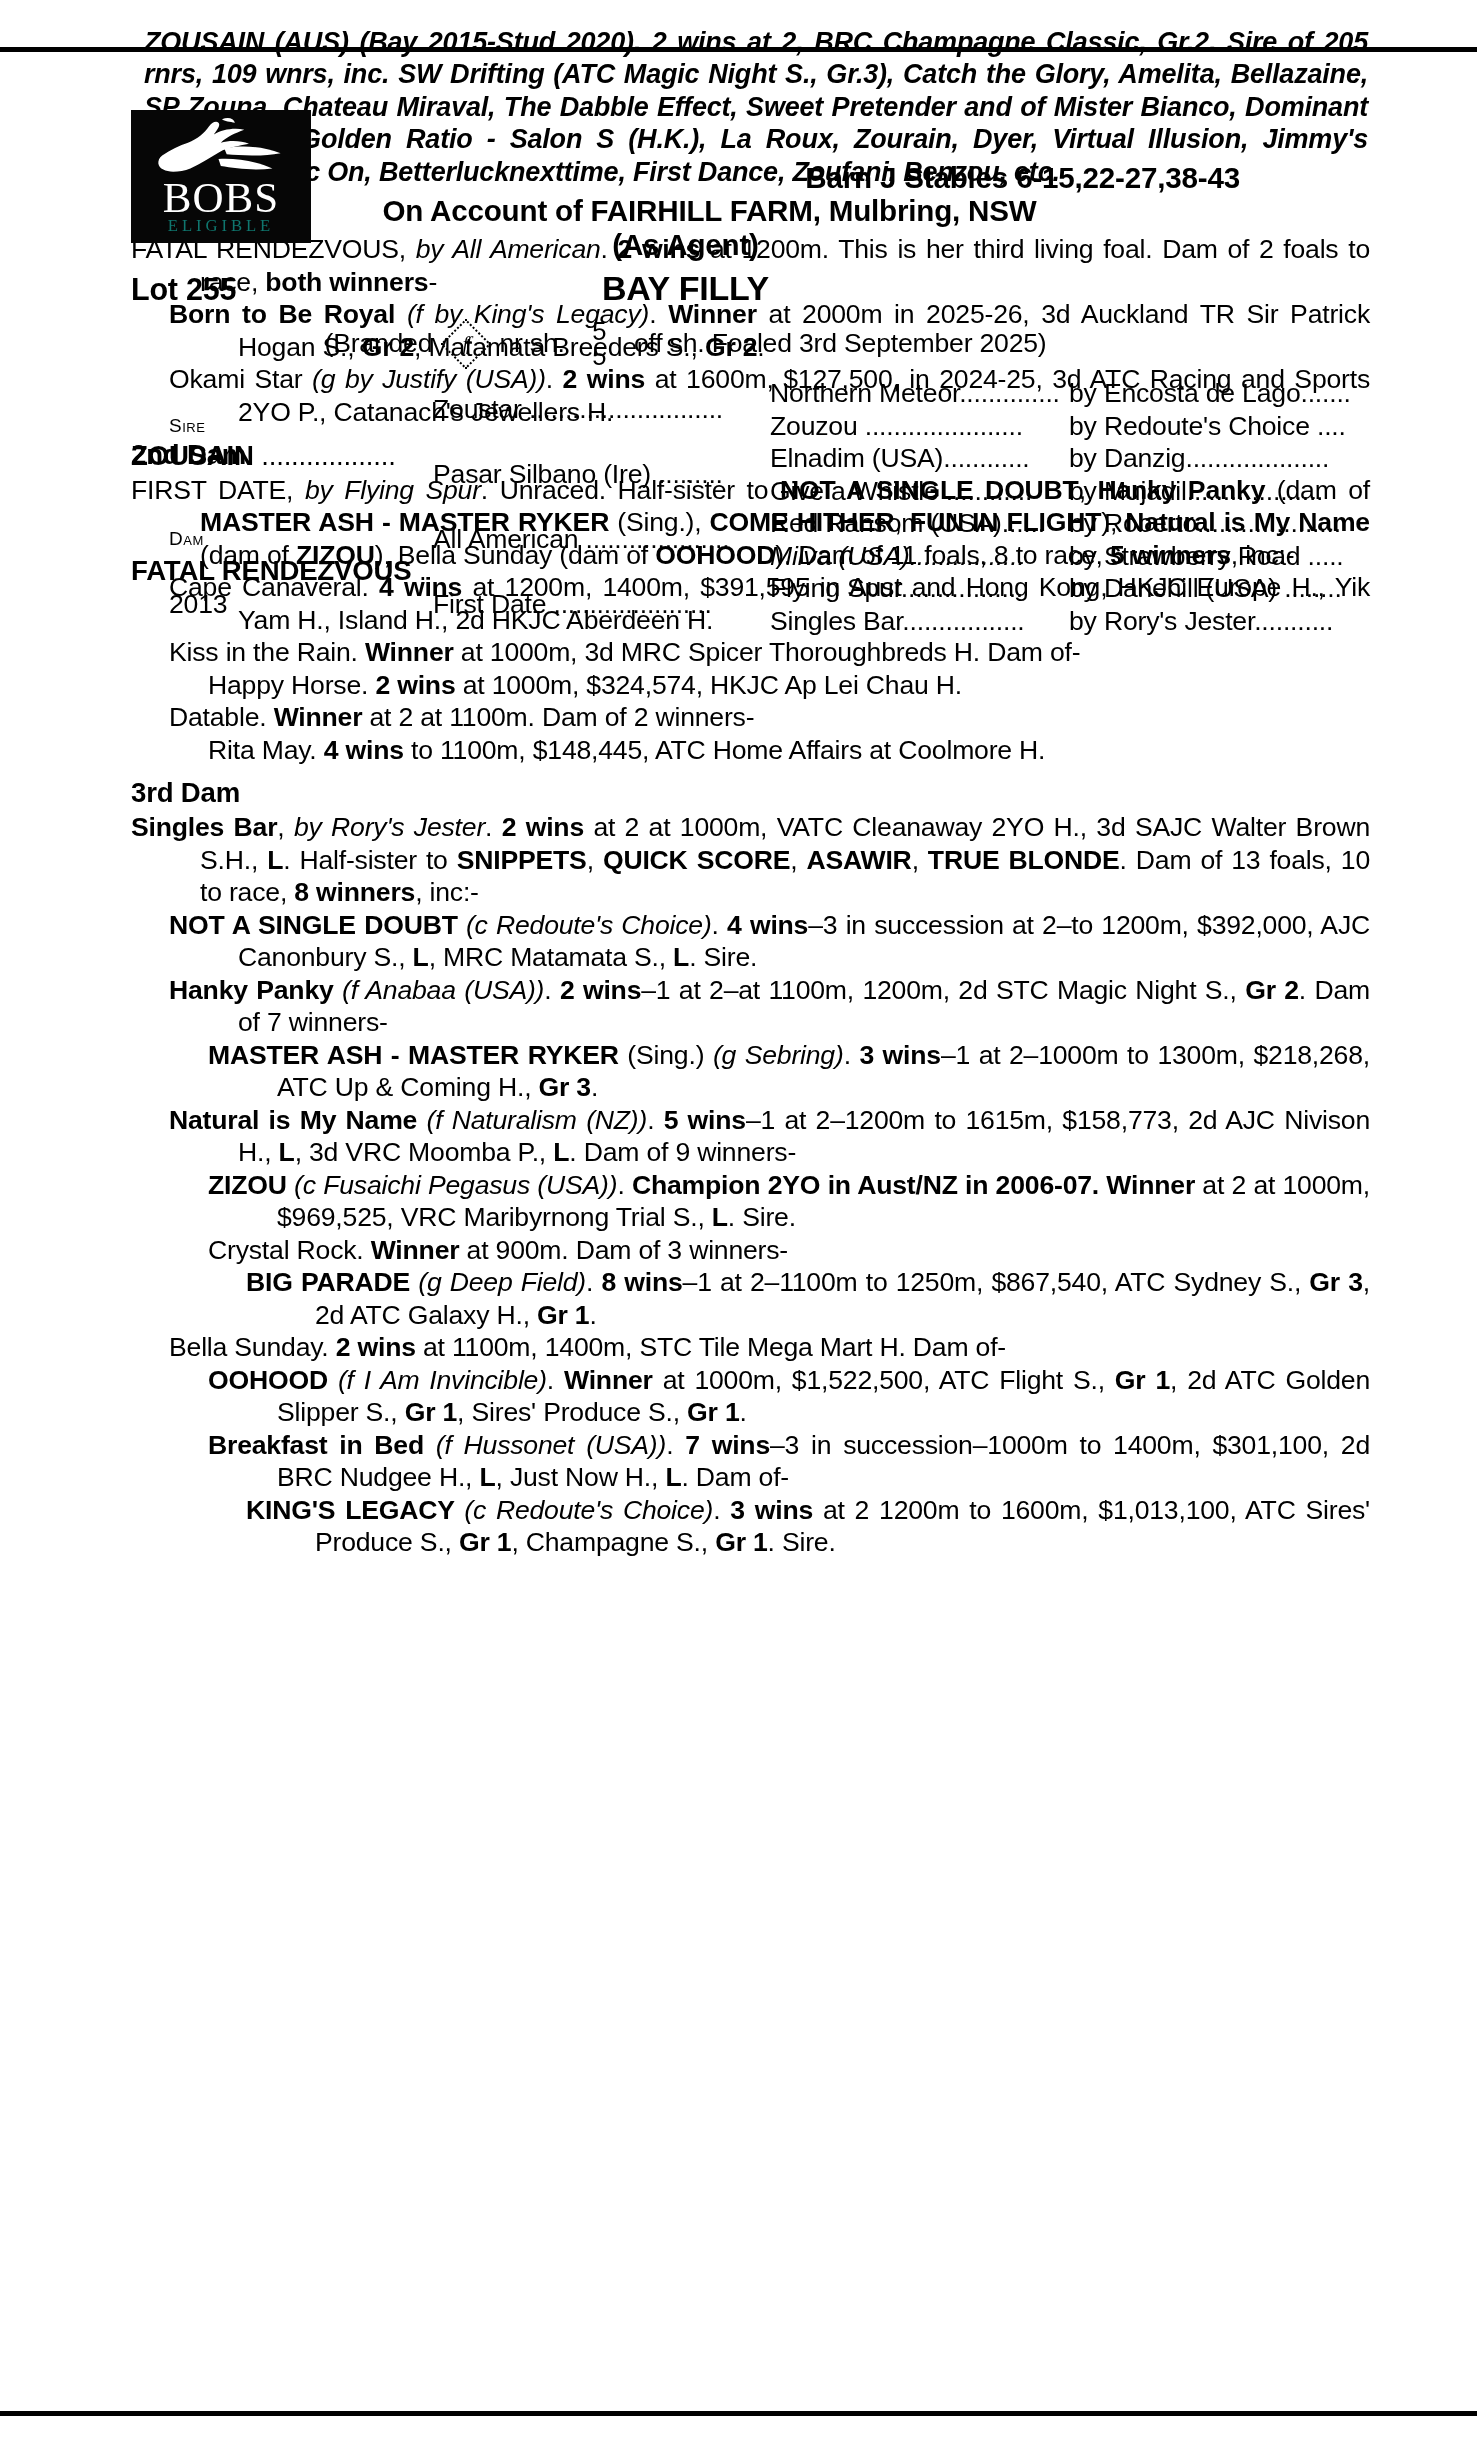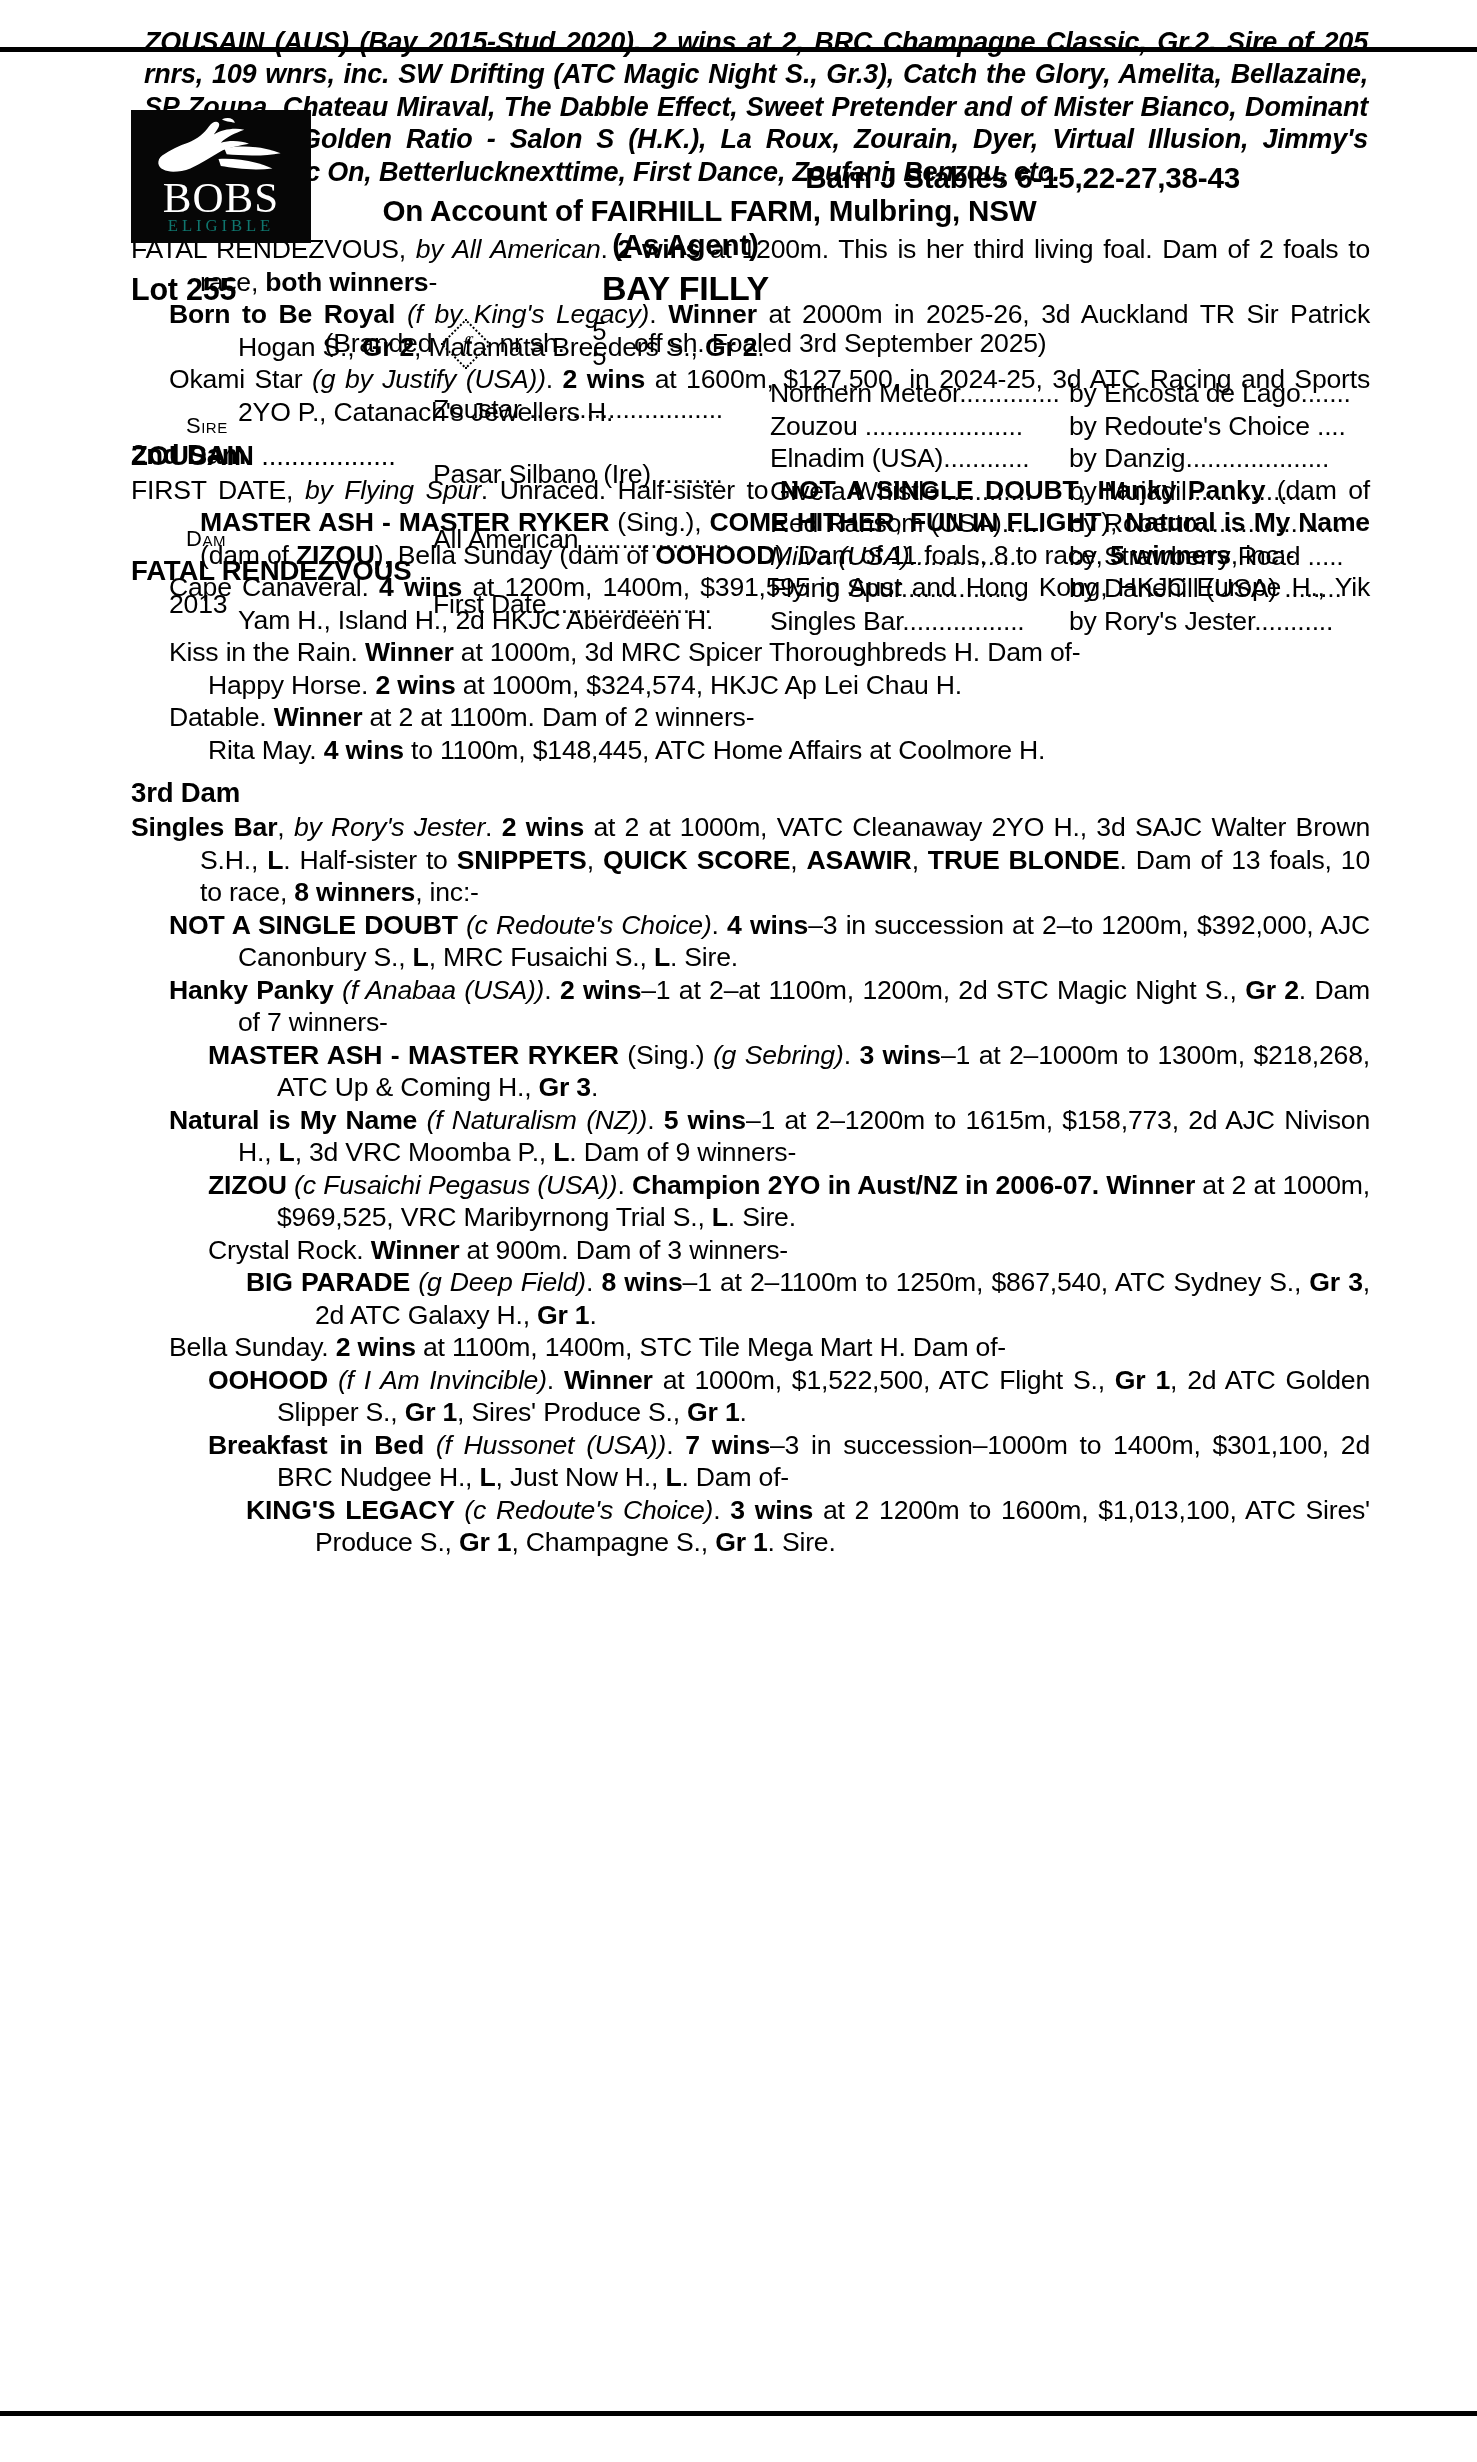--- a/index.html
+++ b/index.html
@@ -24,21 +24,21 @@
   .brandline{position:absolute;left:131px;right:108px;top:311px;font-size:26.6px;text-align:center;
              display:flex;align-items:center;justify-content:center;height:65px;}
   .brand-diamond{display:inline-flex;align-items:center;justify-content:center;width:31.5px;height:31.5px;
                  border:2px dotted #000;transform:rotate(45deg);margin:0 15.8px;flex:none;}
   .brand-diamond>span{transform:rotate(-45deg);font-family:"Liberation Serif",serif;font-style:italic;font-size:18.7px;letter-spacing:-2px;}
   .frac{display:inline-flex;flex-direction:column;align-items:center;line-height:24.6px;font-size:25.6px;margin:0 27.6px;flex:none;}
 
   
   .ped{position:absolute;left:0;top:377px;width:1478px;height:273px;font-size:26.6px;line-height:32.5px;}
   .ped .abs{position:absolute;white-space:nowrap;}
-  .ped .c1lab{left:186px;font-variant:small-caps;font-size:22px;letter-spacing:0.5px;}
+  .ped .c1lab{left:169px;font-variant:small-caps;font-size:19px;letter-spacing:0.5px;}
   .ped .c1name{left:131px;font-weight:700;font-size:27.6px;}
   .ped .c1name .dots{font-weight:400;}
   .ped .c2{left:433px;}
   .ped .c3{left:770px;}
   .ped .c4{left:1069px;}
 
   
   .sire-para{margin:25.6px 110px 0 144px;font-size:27px;line-height:32.5px;font-weight:700;font-style:italic;text-align:justify;}
   .details{margin:0 108px 0 131px;font-size:26.6px;line-height:32.5px;}
   .sec-heading{font-weight:700;font-size:27.6px;margin:10.8px 0 2px;}
@@ -126,21 +126,21 @@
       <div class="entry ind1"><span>Okami Star </span><span class="seg-i">(g by Justify (USA))</span><span>. </span><span class="seg-b">2 wins</span><span> at 1600m, $127,500, in 2024-25, 3d ATC Racing and Sports 2YO P., Catanach's Jewellers H.</span></div>
       <div class="sec-heading">2nd Dam</div>
       <div class="entry ind0"><span>FIRST DATE, </span><span class="seg-i">by Flying Spur</span><span>. Unraced. Half-sister to </span><span class="seg-b">NOT A SINGLE DOUBT</span><span>, </span><span class="seg-b">Hanky Panky</span><span> (dam of </span><span class="seg-b">MASTER ASH - MASTER RYKER</span><span> (Sing.), </span><span class="seg-b">COME HITHER</span><span>, </span><span class="seg-b">FUN IN FLIGHT</span><span>), </span><span class="seg-b">Natural is My Name</span><span> (dam of </span><span class="seg-b">ZIZOU</span><span>), Bella Sunday (dam of </span><span class="seg-b">OOHOOD</span><span>). Dam of 11 foals, 8 to race, </span><span class="seg-b">5 winners</span><span>, inc:-</span></div>
       <div class="entry ind1"><span>Cape Canaveral. </span><span class="seg-b">4 wins</span><span> at 1200m, 1400m, $391,595 in Aust and Hong Kong, HKJC Europe H., Yik Yam H., Island H., 2d HKJC Aberdeen H.</span></div>
       <div class="entry ind1"><span>Kiss in the Rain. </span><span class="seg-b">Winner</span><span> at 1000m, 3d MRC Spicer Thoroughbreds H. Dam of-</span></div>
       <div class="entry ind2"><span>Happy Horse. </span><span class="seg-b">2 wins</span><span> at 1000m, $324,574, HKJC Ap Lei Chau H.</span></div>
       <div class="entry ind1"><span>Datable. </span><span class="seg-b">Winner</span><span> at 2 at 1100m. Dam of 2 winners-</span></div>
       <div class="entry ind2"><span>Rita May. </span><span class="seg-b">4 wins</span><span> to 1100m, $148,445, ATC Home Affairs at Coolmore H.</span></div>
       <div class="sec-heading">3rd Dam</div>
       <div class="entry ind0"><span class="seg-b">Singles Bar</span><span>, </span><span class="seg-i">by Rory's Jester</span><span>. </span><span class="seg-b">2 wins</span><span> at 2 at 1000m, VATC Cleanaway 2YO H., 3d SAJC Walter Brown S.H., </span><span class="seg-b">L</span><span>. Half-sister to </span><span class="seg-b">SNIPPETS</span><span>, </span><span class="seg-b">QUICK SCORE</span><span>, </span><span class="seg-b">ASAWIR</span><span>, </span><span class="seg-b">TRUE BLONDE</span><span>. Dam of 13 foals, 10 to race, </span><span class="seg-b">8 winners</span><span>, inc:-</span></div>
-      <div class="entry ind1"><span class="seg-b">NOT A SINGLE DOUBT </span><span class="seg-i">(c Redoute's Choice)</span><span>. </span><span class="seg-b">4 wins</span><span>–3 in succession at 2–to 1200m, $392,000, AJC Canonbury S., </span><span class="seg-b">L</span><span>, MRC Fusaichi S., </span><span class="seg-b">L</span><span>. Sire.</span></div>
+      <div class="entry ind1"><span class="seg-b">NOT A SINGLE DOUBT </span><span class="seg-i">(c Redoute's Choice)</span><span>. </span><span class="seg-b">4 wins</span><span>–3 in succession at 2–to 1200m, $392,000, AJC Canonbury S., </span><span class="seg-b">L</span><span>, MRC Matamata S., </span><span class="seg-b">L</span><span>. Sire.</span></div>
       <div class="entry ind1"><span class="seg-b">Hanky Panky </span><span class="seg-i">(f Anabaa (USA))</span><span>. </span><span class="seg-b">2 wins</span><span>–1 at 2–at 1100m, 1200m, 2d STC Magic Night S., </span><span class="seg-b">Gr 2</span><span>. Dam of 7 winners-</span></div>
       <div class="entry ind2"><span class="seg-b">MASTER ASH - MASTER RYKER</span><span> (Sing.) </span><span class="seg-i">(g Sebring)</span><span>. </span><span class="seg-b">3 wins</span><span>–1 at 2–1000m to 1300m, $218,268, ATC Up &amp; Coming H., </span><span class="seg-b">Gr 3</span><span>.</span></div>
       <div class="entry ind1"><span class="seg-b">Natural is My Name </span><span class="seg-i">(f Naturalism (NZ))</span><span>. </span><span class="seg-b">5 wins</span><span>–1 at 2–1200m to 1615m, $158,773, 2d AJC Nivison H., </span><span class="seg-b">L</span><span>, 3d VRC Moomba P., </span><span class="seg-b">L</span><span>. Dam of 9 winners-</span></div>
       <div class="entry ind2"><span class="seg-b">ZIZOU </span><span class="seg-i">(c Fusaichi Pegasus (USA))</span><span>. </span><span class="seg-b">Champion 2YO in Aust/NZ in 2006-07.</span><span> </span><span class="seg-b">Winner</span><span> at 2 at 1000m, $969,525, VRC Maribyrnong Trial S., </span><span class="seg-b">L</span><span>. Sire.</span></div>
       <div class="entry ind2"><span>Crystal Rock. </span><span class="seg-b">Winner</span><span> at 900m. Dam of 3 winners-</span></div>
       <div class="entry ind3"><span class="seg-b">BIG PARADE </span><span class="seg-i">(g Deep Field)</span><span>. </span><span class="seg-b">8 wins</span><span>–1 at 2–1100m to 1250m, $867,540, ATC Sydney S., </span><span class="seg-b">Gr 3</span><span>, 2d ATC Galaxy H., </span><span class="seg-b">Gr 1</span><span>.</span></div>
       <div class="entry ind1"><span>Bella Sunday. </span><span class="seg-b">2 wins</span><span> at 1100m, 1400m, STC Tile Mega Mart H. Dam of-</span></div>
       <div class="entry ind2"><span class="seg-b">OOHOOD </span><span class="seg-i">(f I Am Invincible)</span><span>. </span><span class="seg-b">Winner</span><span> at 1000m, $1,522,500, ATC Flight S., </span><span class="seg-b">Gr 1</span><span>, 2d ATC Golden Slipper S., </span><span class="seg-b">Gr 1</span><span>, Sires' Produce S., </span><span class="seg-b">Gr 1</span><span>.</span></div>
       <div class="entry ind2"><span class="seg-b">Breakfast in Bed </span><span class="seg-i">(f Hussonet (USA))</span><span>. </span><span class="seg-b">7 wins</span><span>–3 in succession–1000m to 1400m, $301,100, 2d BRC Nudgee H., </span><span class="seg-b">L</span><span>, Just Now H., </span><span class="seg-b">L</span><span>. Dam of-</span></div>
       <div class="entry ind3"><span class="seg-b">KING'S LEGACY </span><span class="seg-i">(c Redoute's Choice)</span><span>. </span><span class="seg-b">3 wins</span><span> at 2 1200m to 1600m, $1,013,100, ATC Sires' Produce S., </span><span class="seg-b">Gr 1</span><span>, Champagne S., </span><span class="seg-b">Gr 1</span><span>. Sire.</span></div>

